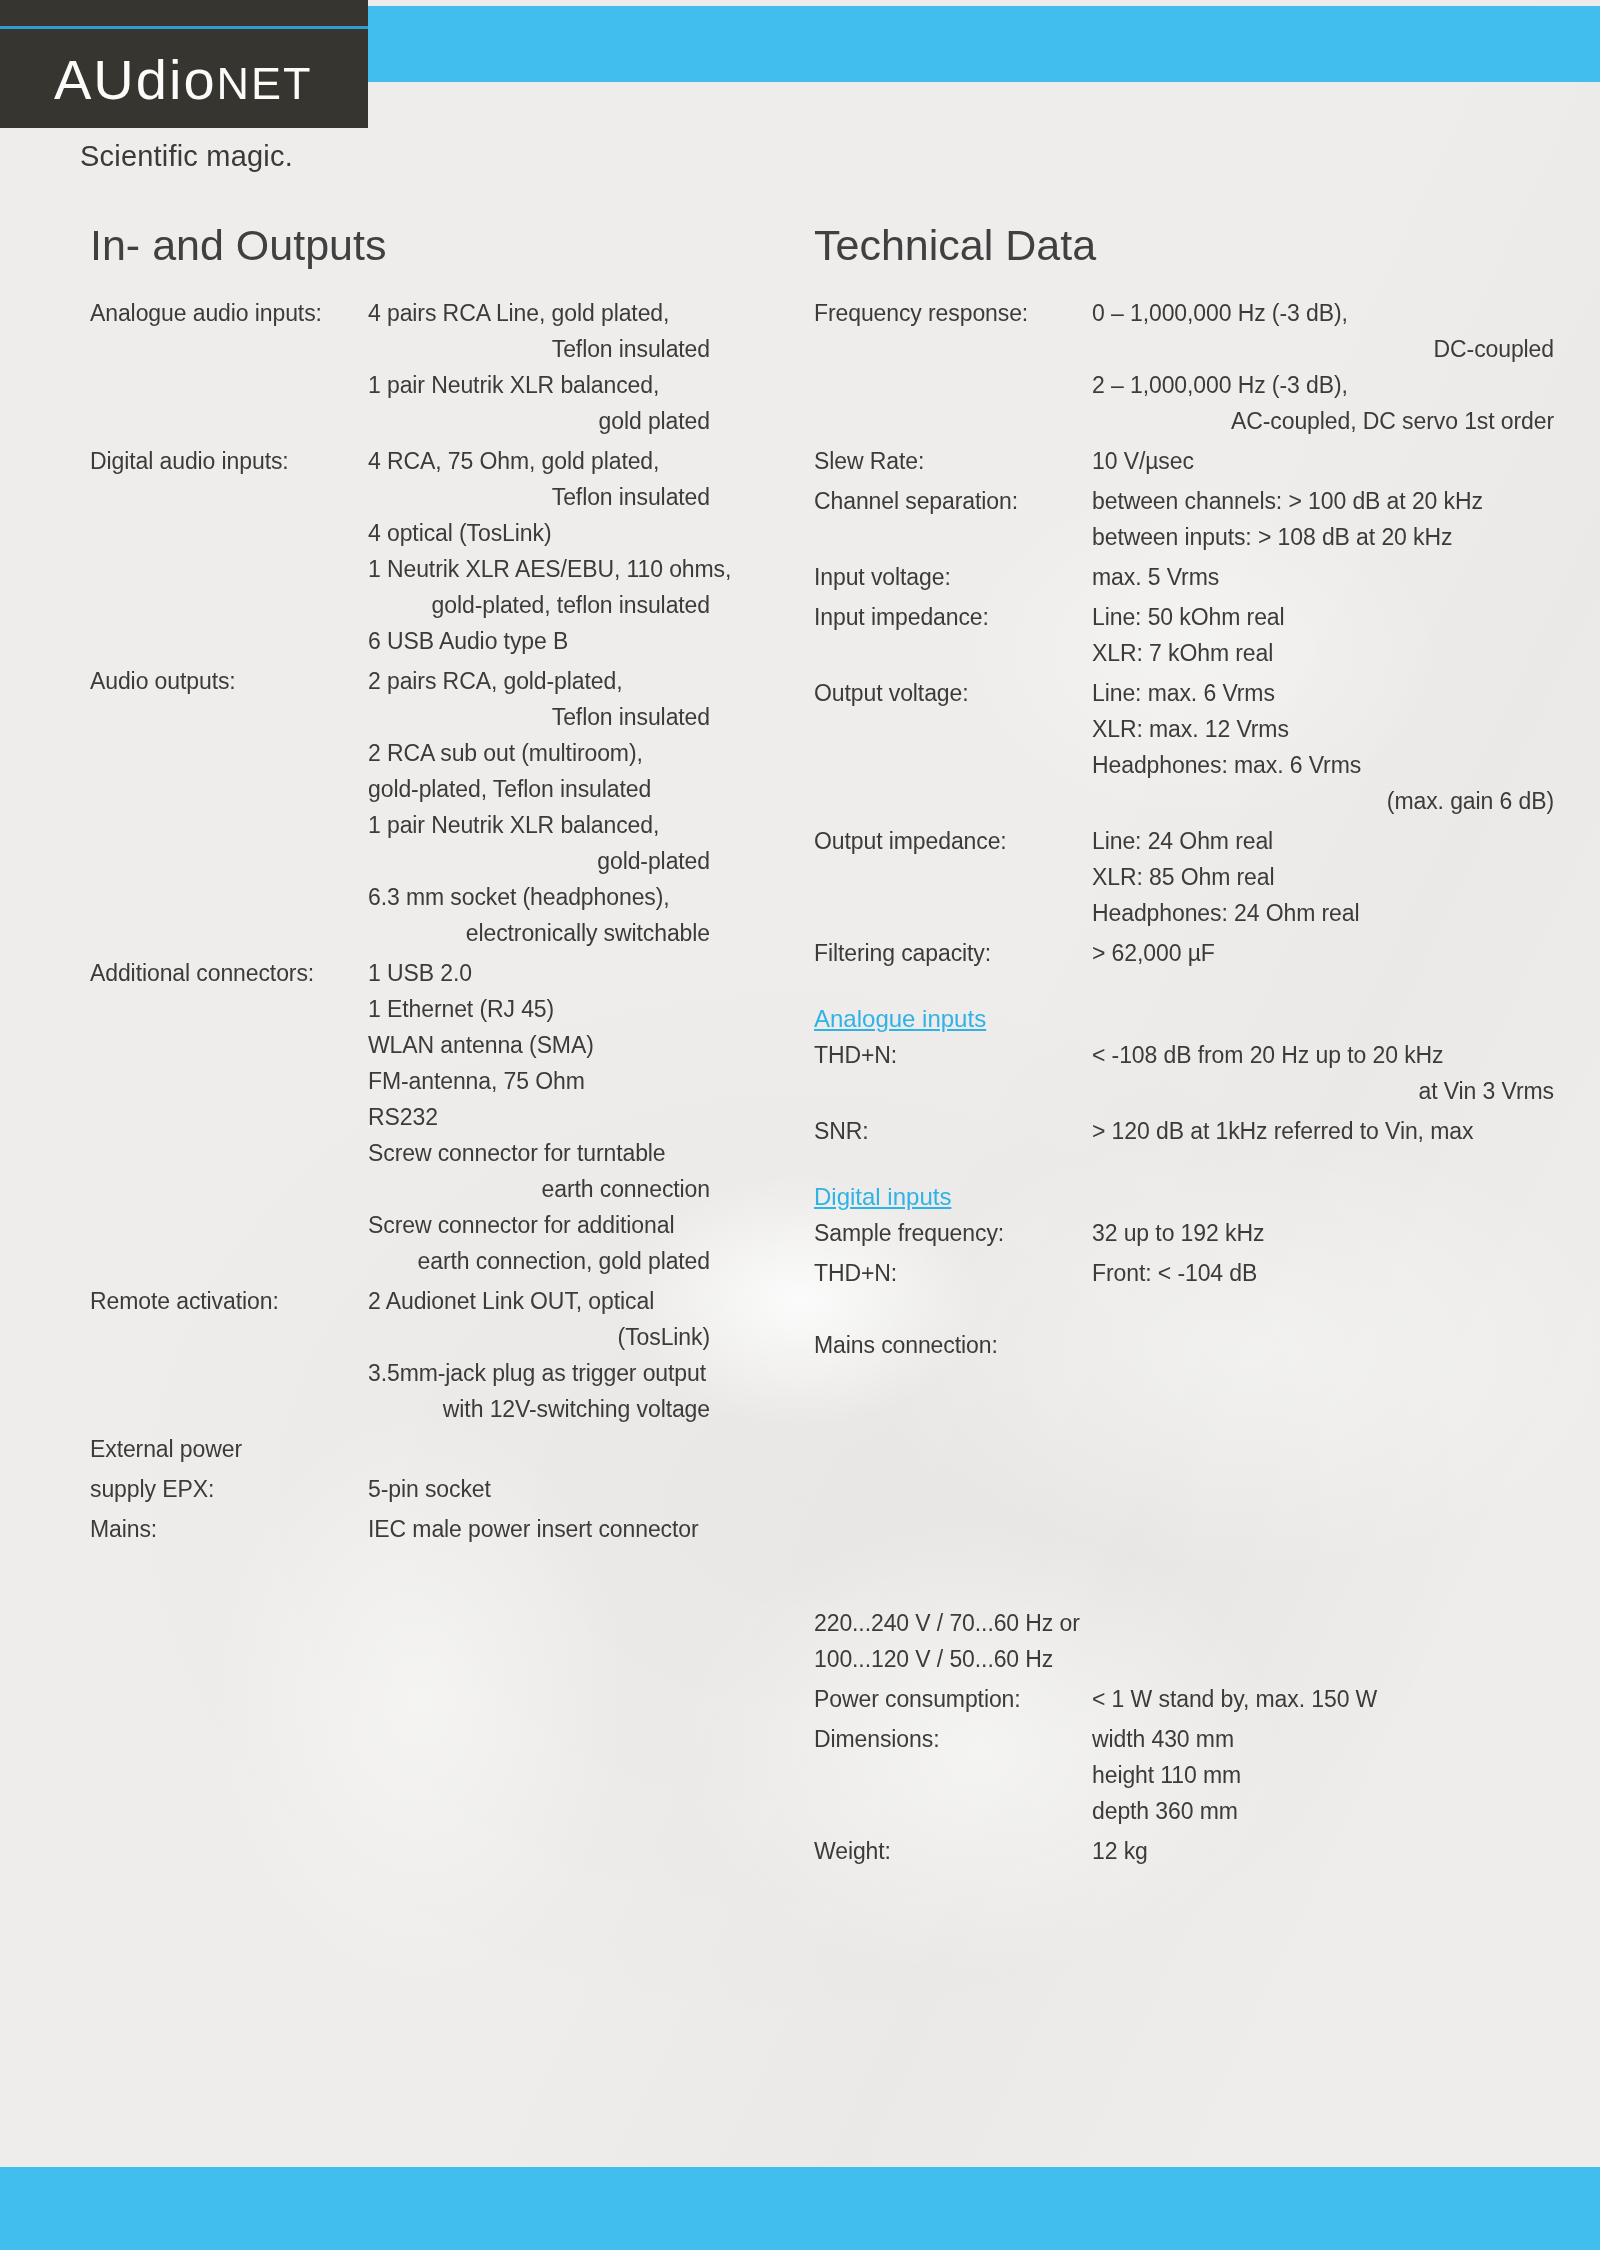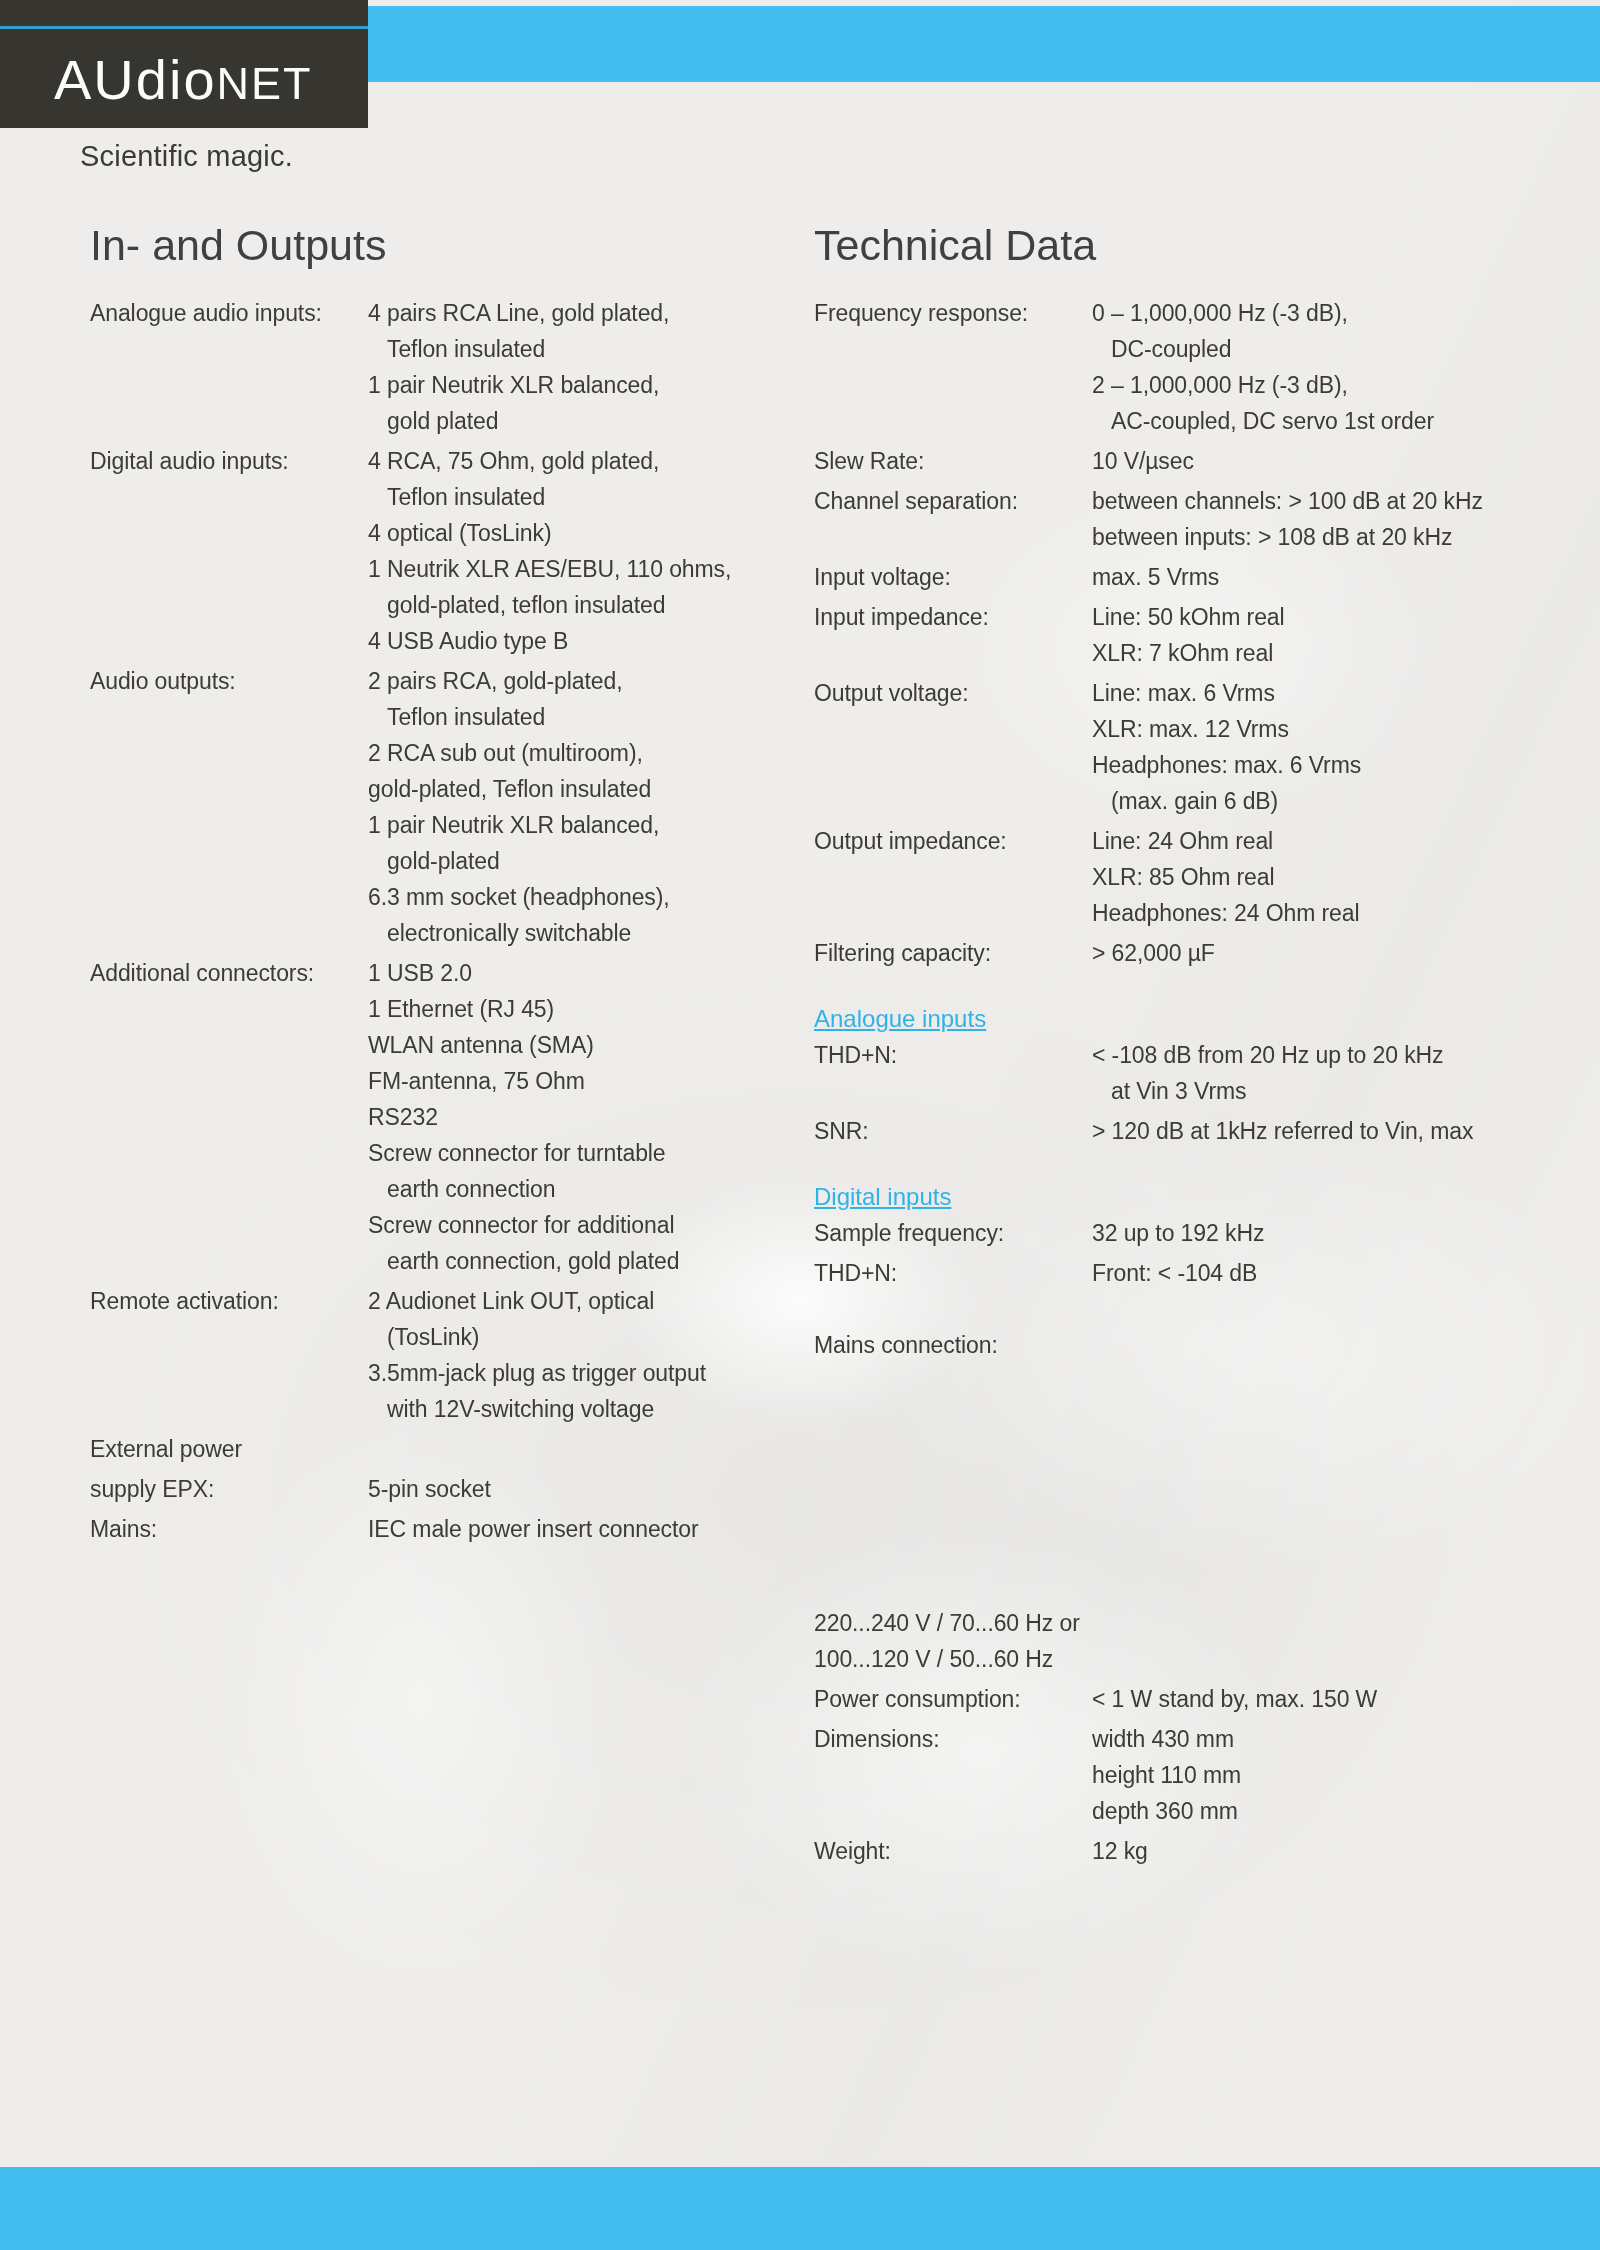--- a/index.html
+++ b/index.html
@@ -56,21 +56,21 @@
   }
   .spec-row{display:flex;align-items:flex-start;margin-bottom:4px;}
   .spec-label{
     flex:0 0 278px;font-size:23px;line-height:36px;letter-spacing:-.1px;
     white-space:nowrap;
   }
   .spec-values{flex:1 1 auto;min-width:0;}
   .spec-line{
     font-size:23px;line-height:36px;letter-spacing:-.1px;white-space:nowrap;
   }
-  .spec-line.indent{padding-left:19px;}
+  .spec-line.indent{padding-left:19px;text-align:right;}
   .sub-heading{
     font-size:24px;line-height:36px;color:#2fb2e6;
     margin:30px 0 0 0;
     text-decoration:underline;
   }
   .spec-row.spaced{margin-top:36px;flex-direction:column;}
 </style>
 </head>
 <body>
 
@@ -100,21 +100,21 @@
         </div>
       </div>
       <div class="spec-row">
         <div class="spec-label">Digital audio inputs:</div>
         <div class="spec-values">
           <div class="spec-line">4 RCA, 75 Ohm, gold plated,</div>
           <div class="spec-line indent">Teflon insulated</div>
           <div class="spec-line">4 optical (TosLink)</div>
           <div class="spec-line">1 Neutrik XLR AES/EBU, 110 ohms,</div>
           <div class="spec-line indent">gold-plated, teflon insulated</div>
-          <div class="spec-line">4 USB Audio type B</div>
+          <div class="spec-line">6 USB Audio type B</div>
         </div>
       </div>
       <div class="spec-row">
         <div class="spec-label">Audio outputs:</div>
         <div class="spec-values">
           <div class="spec-line">2 pairs RCA, gold-plated,</div>
           <div class="spec-line indent">Teflon insulated</div>
           <div class="spec-line">2 RCA sub out (multiroom),</div>
           <div class="spec-line">gold-plated, Teflon insulated</div>
           <div class="spec-line">1 pair Neutrik XLR balanced,</div>

